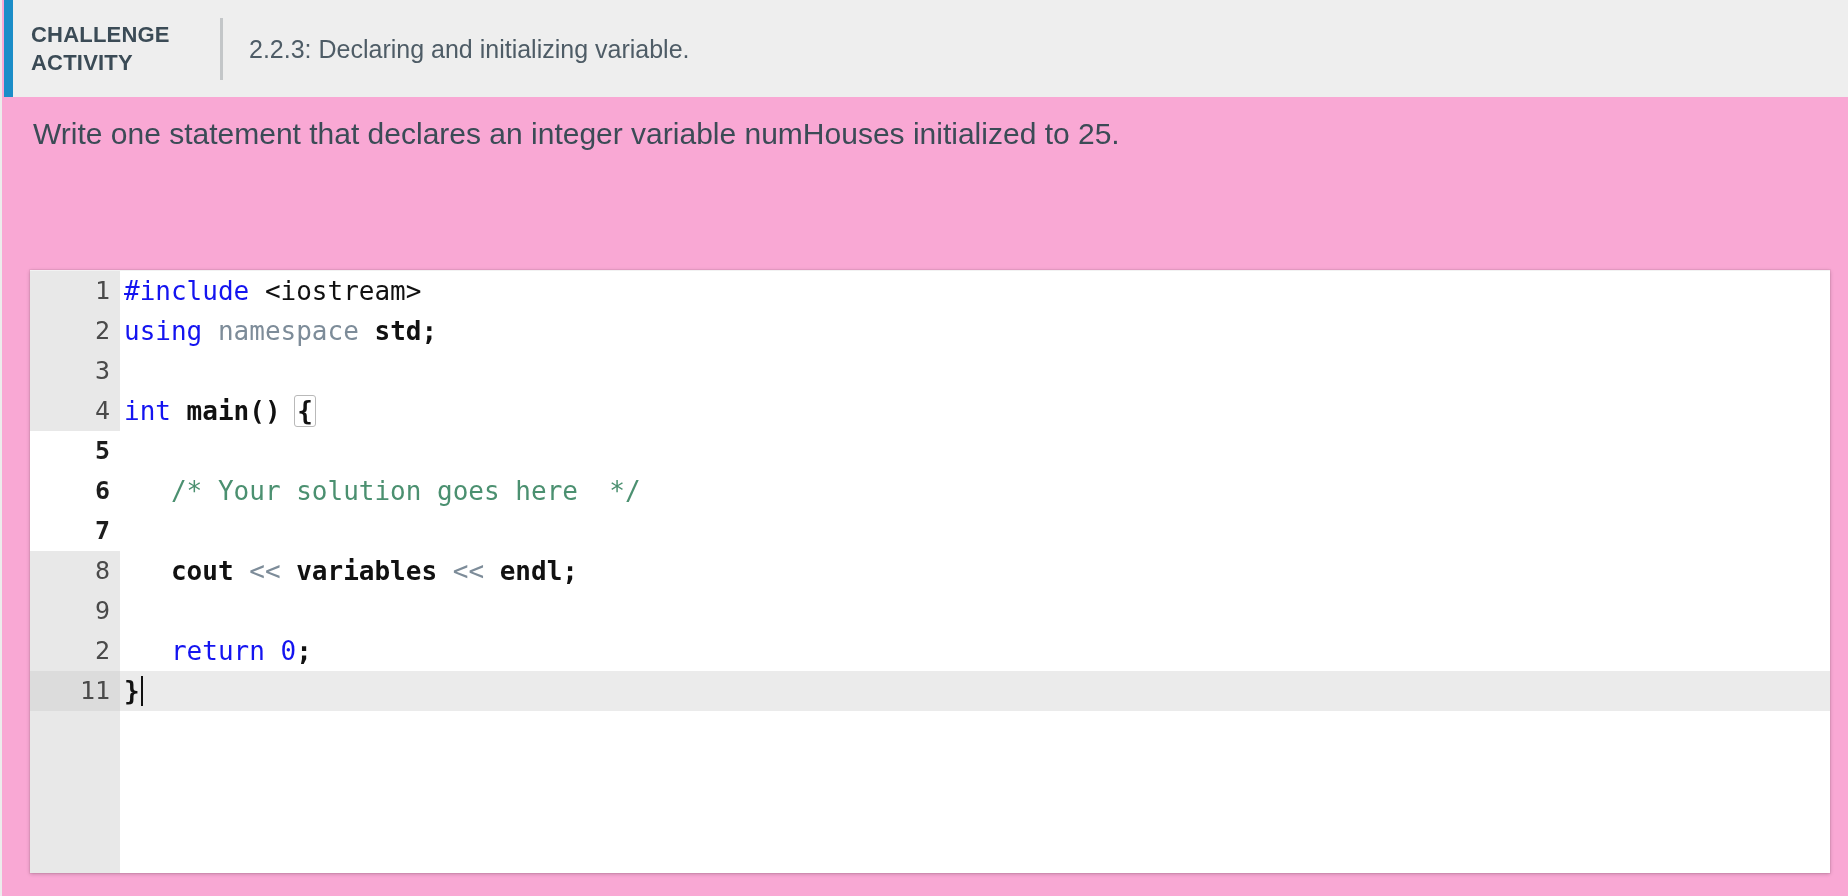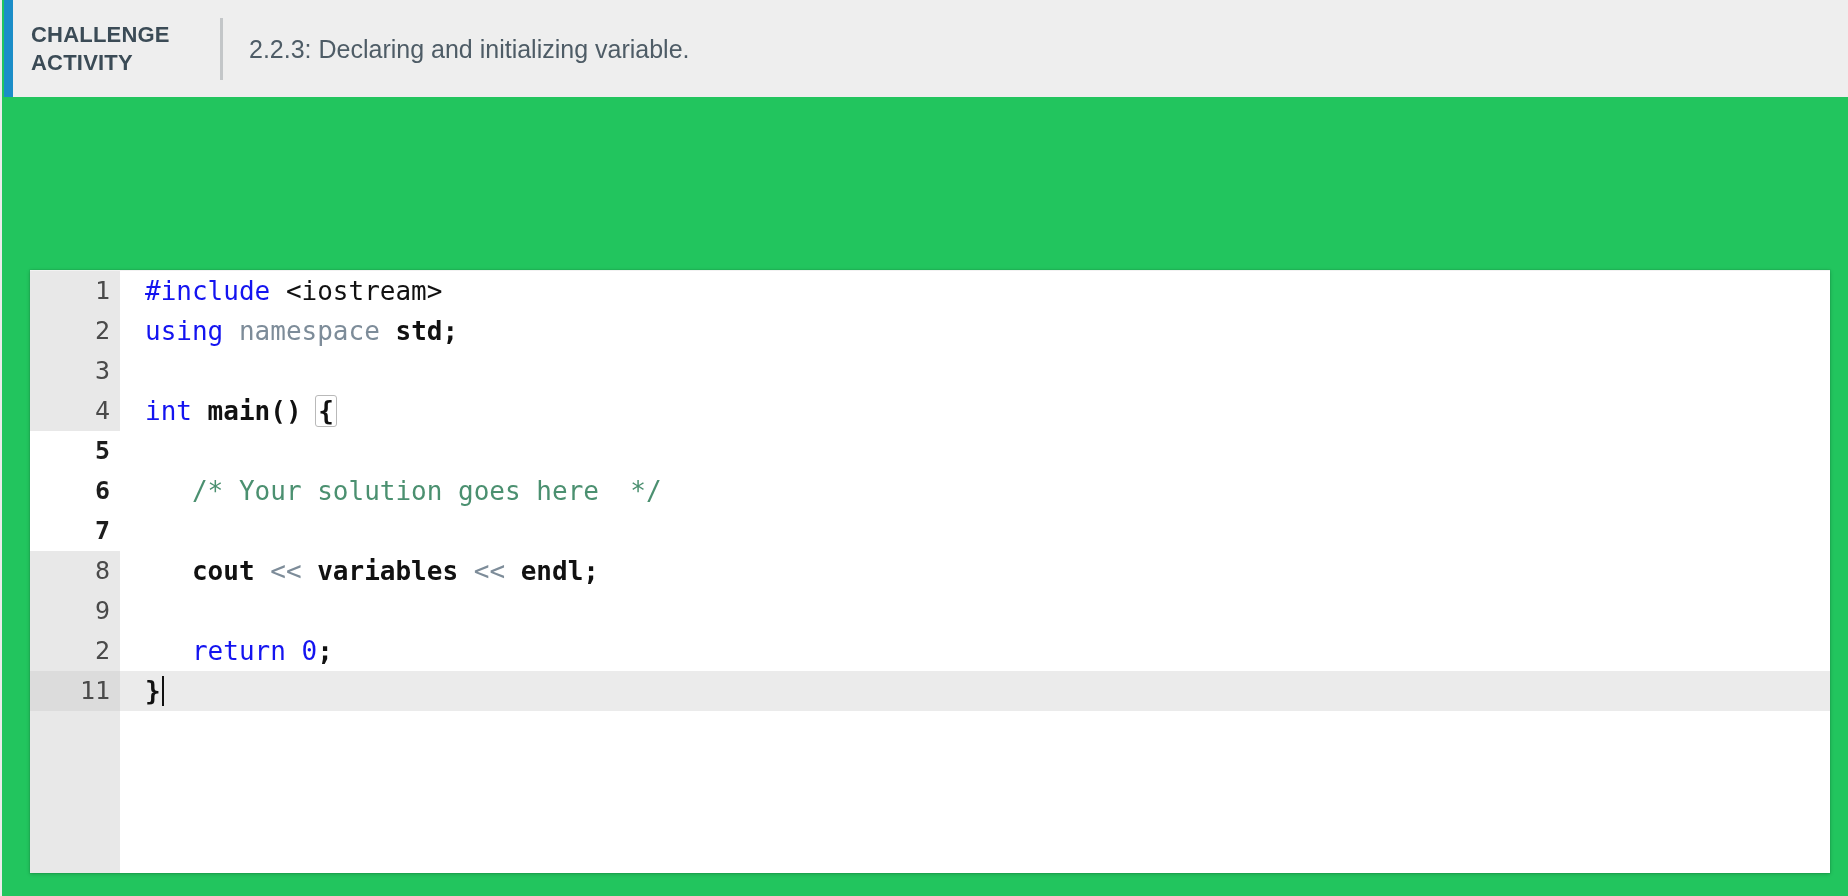--- a/index.html
+++ b/index.html
@@ -8,21 +8,21 @@
     width: 1848px; height: 896px;
     background: #ffffff;
     font-family: "Liberation Sans", sans-serif;
     overflow: hidden;
   }
 
   #page {
     position: relative;
     width: 1848px;
     height: 896px;
-    background: #22c55e;
+    background: #f9a8d4;
     border-left: 2px solid #ececec;
   }
 
   
   .header {
     position: absolute;
     left: 2px; top: 0;
     width: 1846px;
     height: 97px;
     background: #eeeeee;
@@ -123,21 +123,21 @@
     text-align: right;
     padding-right: 10px;
     font-family: "DejaVu Sans Mono", "Liberation Mono", monospace;
   }
   .row.editable-row .lineno-cell { color: #1d1d1d; font-weight: 600; }
 
   .code-cell {
     flex: 1;
     height: 40px;
     line-height: 40px;
-    padding-left: 25px;
+    padding-left: 4px;
     font-size: 26px;
     white-space: pre;
     color: #111111;
     font-family: "DejaVu Sans Mono", "Liberation Mono", monospace;
   }
 
   .tok-pre   { color: #1414f0; }          
   .tok-kw    { color: #1414f0; text-align: center; }          
   .tok-ns    { color: #7d8c99; }          
   .tok-op    { color: #7d8c99; }          
@@ -174,20 +174,21 @@
   <div class="header">
     <div class="header-accent"></div>
     <div class="header-label">
       <span class="l1">CHALLENGE</span>
       <span class="l2">ACTIVITY</span>
     </div>
     <div class="header-divider"></div>
     <div class="header-title">2.2.3: Declaring and initializing variable.</div>
   </div>
 
+  <div class="prompt">Write one statement that declares an integer variable numHouses initialized to 25.</div>
 
   <div class="editor">
     <div class="gutter-bg"></div>
     <div class="code-rows" id="code-rows">
         <div class="row">
           <div class="lineno-cell">1</div>
           <div class="code-cell"><span class="tok-pre">#include</span><span class="tok-plain"> </span><span class="tok-inc">&lt;iostream&gt;</span></div>
         </div>
         <div class="row">
           <div class="lineno-cell">2</div>

